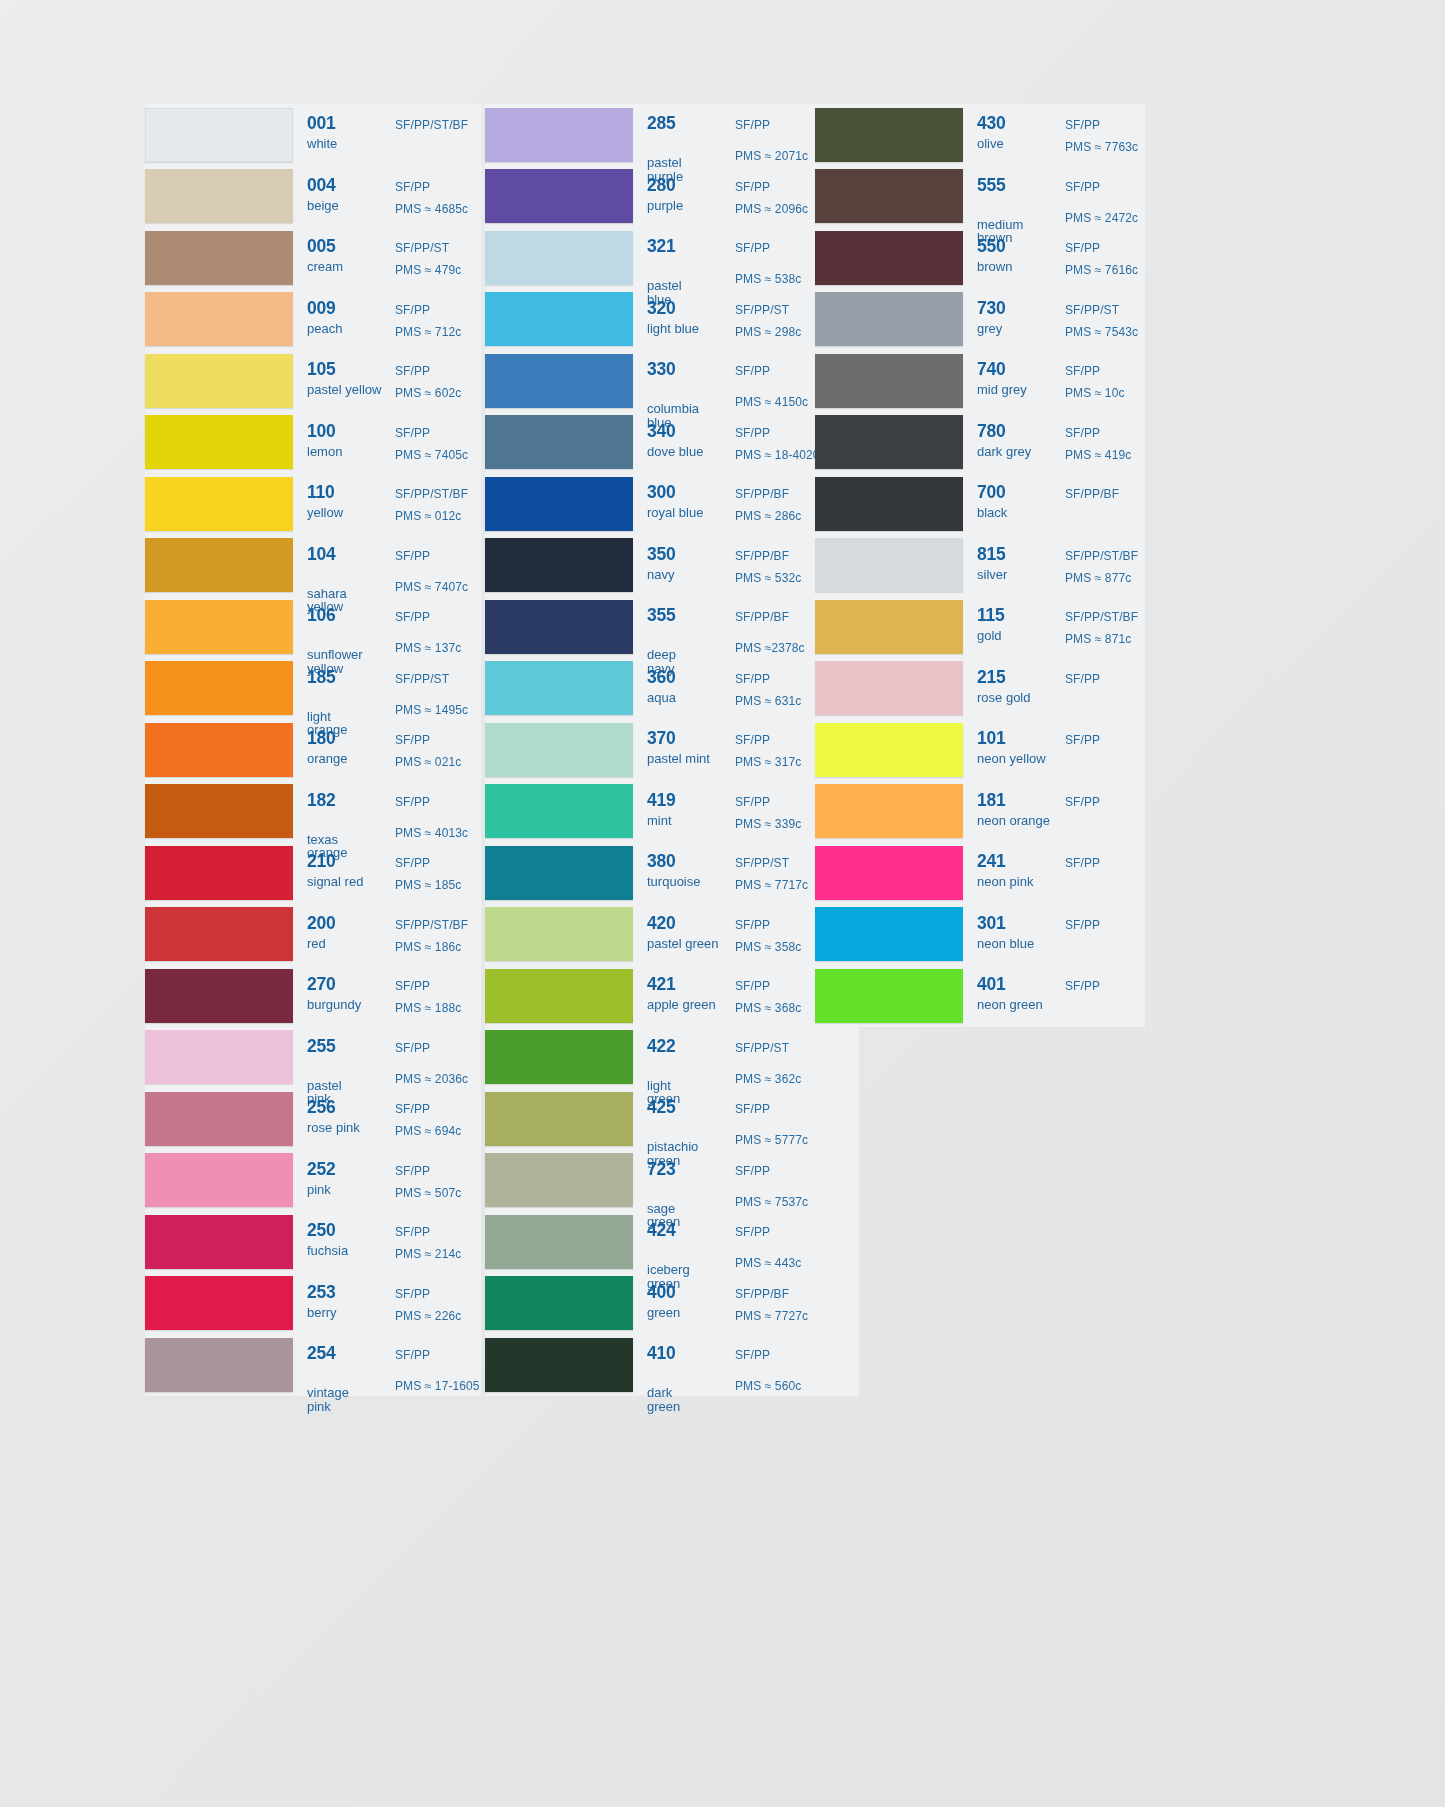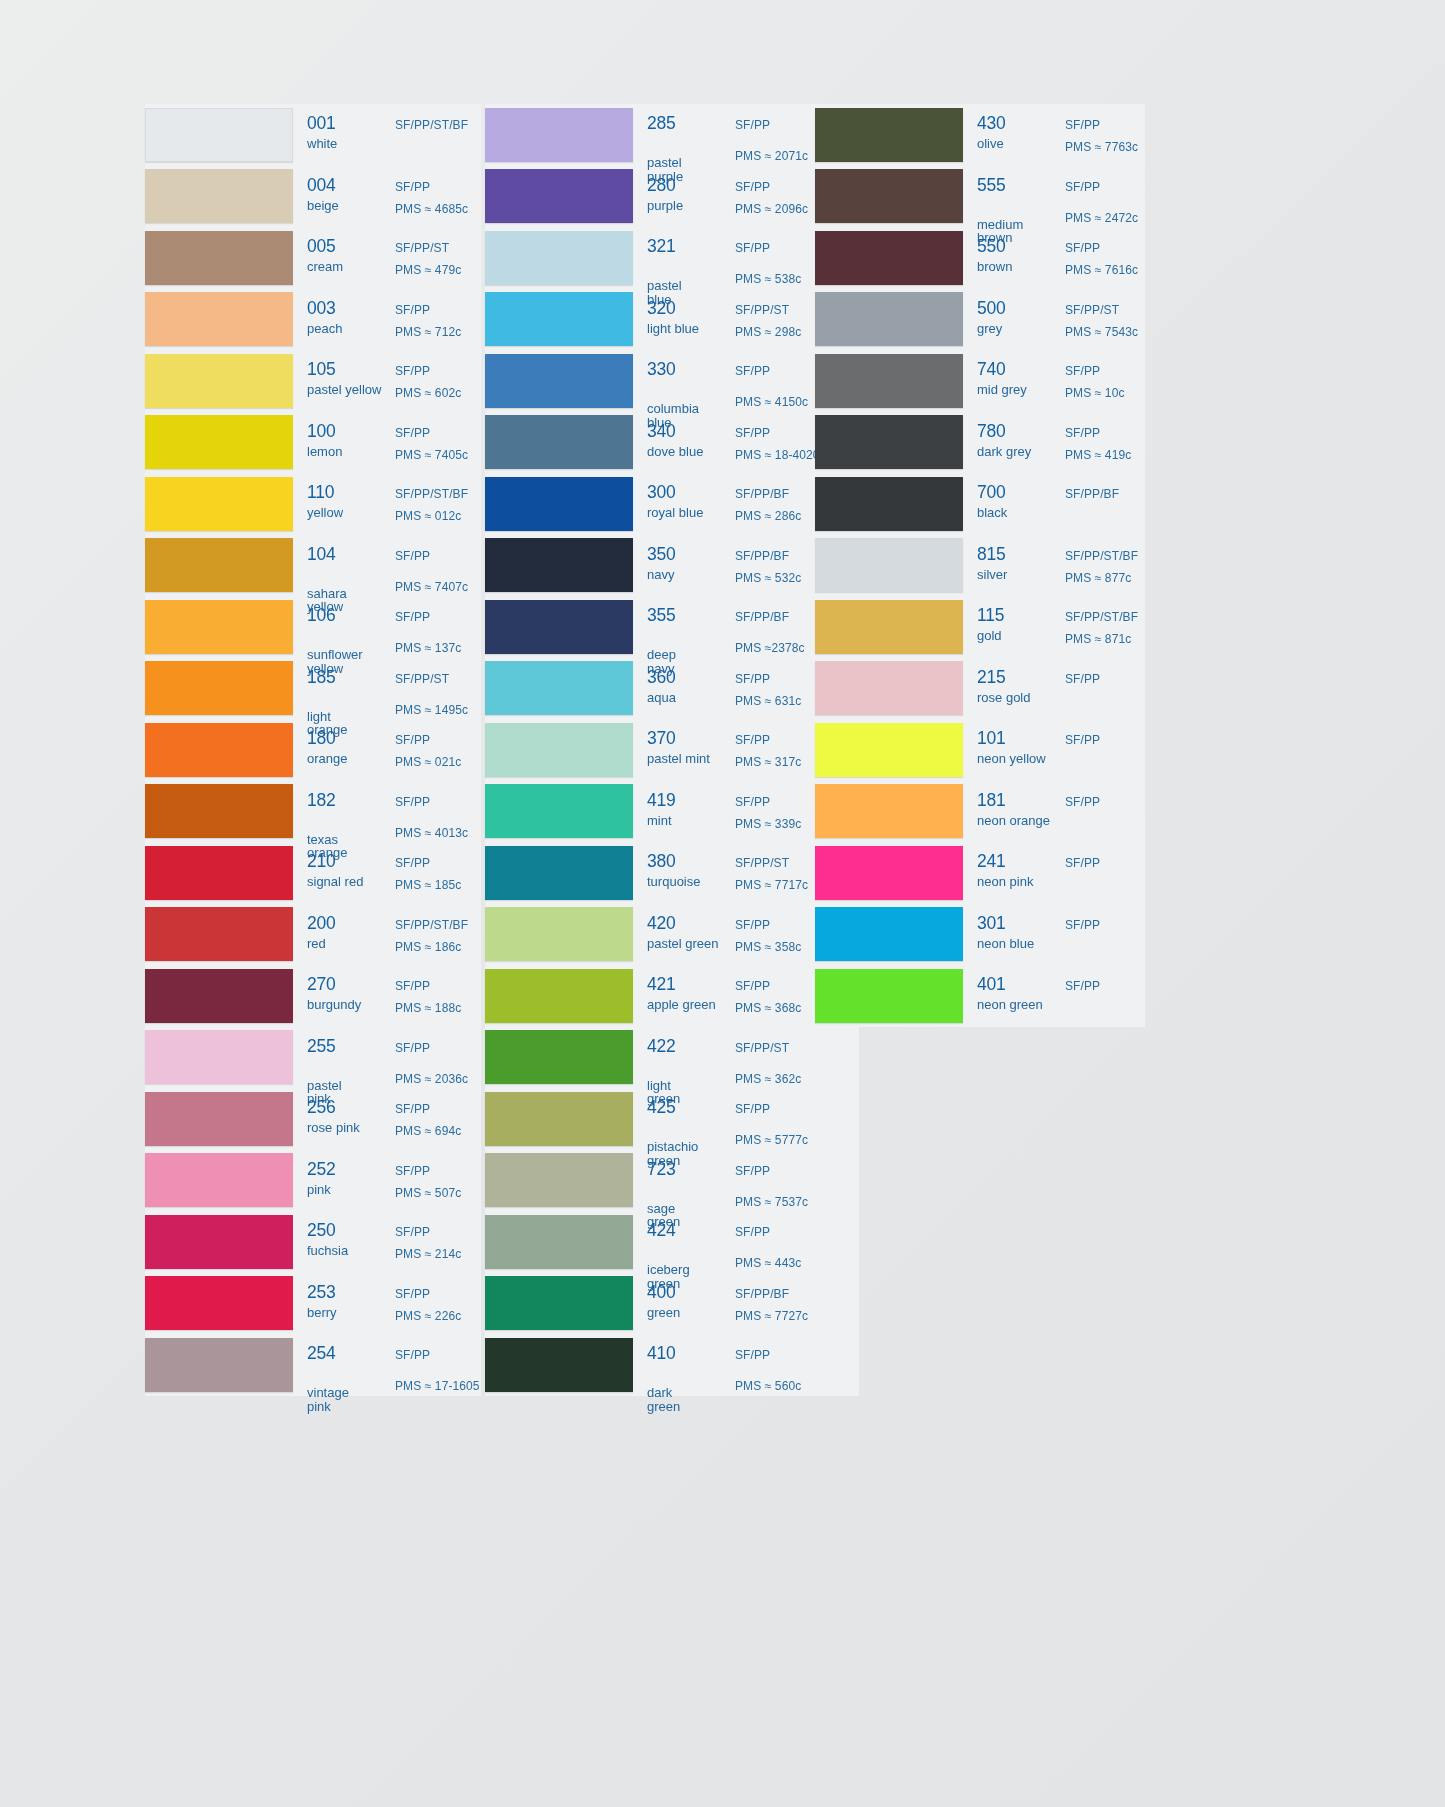--- a/index.html
+++ b/index.html
@@ -94,21 +94,21 @@
     width: 88px;
     padding-left: 10px;
     position: relative;
     color: #1e5c92;
   }
   .code {
     position: absolute;
     top: 11px;
     left: 10px;
     font-size: 17.5px;
-    font-weight: normal;
+    font-weight: bold;
     color: #1561a0;
     letter-spacing: -0.2px;
     line-height: 1;
   }
   .cname {
     position: absolute;
     top: 33px;
     left: 10px;
     font-size: 13px;
     color: #25679e;
@@ -189,21 +189,21 @@
             <div class="meta">
               <div class="sf">SF/PP/ST</div>
               <div class="pms">PMS ≈ 479c</div>
             </div>
           </div>
           <div class="row">
             <div class="swatch-wrap">
               <div class="swatch" style="background: rgb(244, 185, 135);"></div>
             </div>
             <div class="labels">
-              <div class="code">003</div>
+              <div class="code">009</div>
               <div class="cname">peach</div>
             </div>
             <div class="meta">
               <div class="sf">SF/PP</div>
               <div class="pms">PMS ≈ 712c</div>
             </div>
           </div>
           <div class="row">
             <div class="swatch-wrap">
               <div class="swatch" style="background: rgb(239, 221, 95);"></div>
@@ -761,21 +761,21 @@
             <div class="meta">
               <div class="sf">SF/PP</div>
               <div class="pms">PMS ≈ 7616c</div>
             </div>
           </div>
           <div class="row">
             <div class="swatch-wrap">
               <div class="swatch" style="background: rgb(151, 160, 168);"></div>
             </div>
             <div class="labels">
-              <div class="code">500</div>
+              <div class="code">730</div>
               <div class="cname">grey</div>
             </div>
             <div class="meta">
               <div class="sf">SF/PP/ST</div>
               <div class="pms">PMS ≈ 7543c</div>
             </div>
           </div>
           <div class="row">
             <div class="swatch-wrap">
               <div class="swatch" style="background: rgb(106, 108, 109);"></div>

